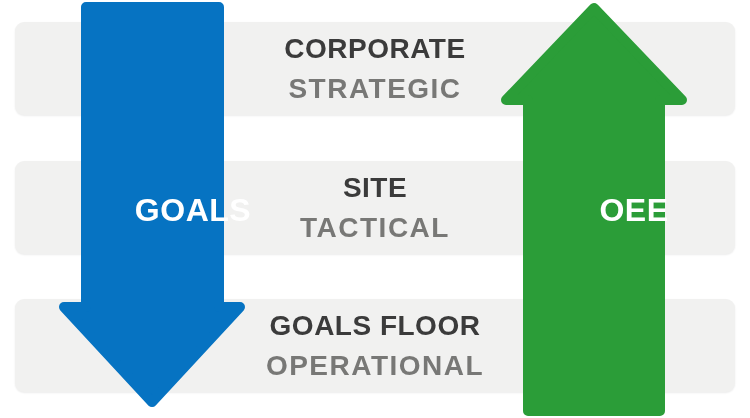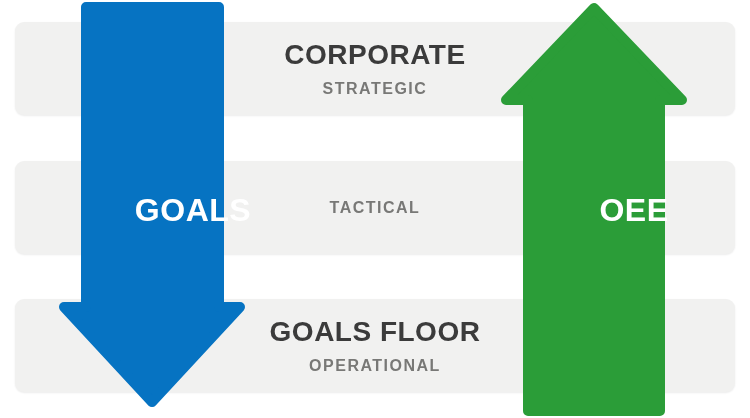--- a/index.html
+++ b/index.html
@@ -37,21 +37,21 @@
   }
   .level-bar.row-0{top:22px;}
   .level-bar.row-1{top:161px;}
   .level-bar.row-2{top:299px;}
   .level-title{
     font-size:28px;font-weight:bold;line-height:1;
     letter-spacing:0.5px;
     color:var(--title-text);
   }
   .level-subtitle{
-    font-size:16px;font-weight:bold;line-height:1;
+    font-size:28px;font-weight:bold;line-height:1;
     letter-spacing:1.5px;
     color:var(--subtitle-text);
   }
   .arrow-layer{
     position:absolute;left:0;top:0;
     width:750px;height:418px;
     z-index:2;
   }
   .arrow-label{
     position:absolute;
@@ -71,20 +71,21 @@
 <body>
 
 <div class="canvas">
 
   <div class="level-bar row-0">
     <div class="level-title">CORPORATE</div>
     <div class="level-subtitle">STRATEGIC</div>
   </div>
 
   <div class="level-bar row-1">
+    <div class="level-title">SITE</div>
     <div class="level-subtitle">TACTICAL</div>
   </div>
 
   <div class="level-bar row-2">
     <div class="level-title">GOALS FLOOR</div>
     <div class="level-subtitle">OPERATIONAL</div>
   </div>
 
   <svg class="arrow-layer" width="750" height="418" viewBox="0 0 750 418" aria-hidden="true">
     <path d="M86,7 L219,7 L219,307 L240,307 L152,402 L64,307 L86,307 Z" stroke-width="10" stroke-linejoin="round" stroke-linecap="round" fill="#0673c2" stroke="#0673c2"></path>

